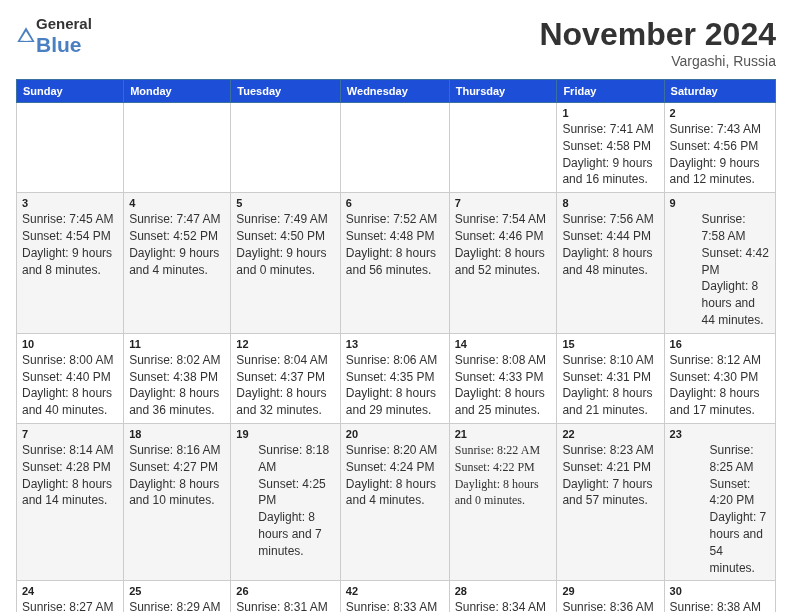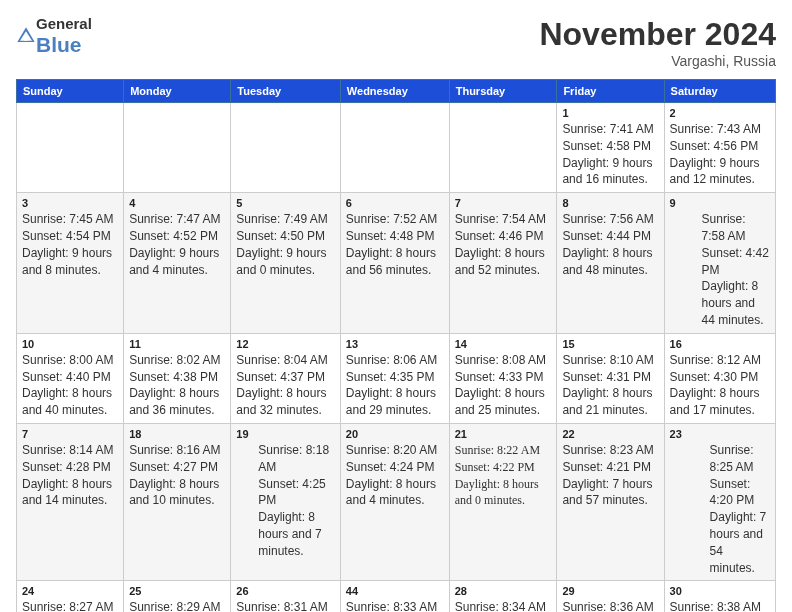--- a/index.html
+++ b/index.html
@@ -295,21 +295,21 @@
 Sunset: 4:17 PM
 Daylight: 7 hours and 48 minutes.</div>
           </td>
           <td>
             <div class="day-number">26</div>
             <div class="day-info" style="white-space: pre-line;">Sunrise: 8:31 AM
 Sunset: 4:16 PM
 Daylight: 7 hours and 45 minutes.</div>
           </td>
           <td>
-            <div class="day-number">44</div>
+            <div class="day-number">42</div>
             <div class="day-info" style="white-space: pre-line;">Sunrise: 8:33 AM
 Sunset: 4:15 PM
 Daylight: 7 hours and 42 minutes.</div>
           </td>
           <td>
             <div class="day-number">28</div>
             <div class="day-info" style="white-space: pre-line;">Sunrise: 8:34 AM
 Sunset: 4:14 PM
 Daylight: 7 hours and 39 minutes.</div>
           </td>

